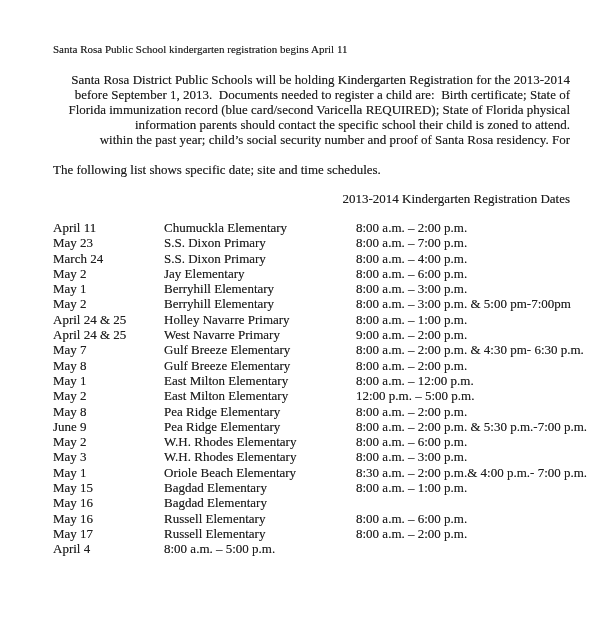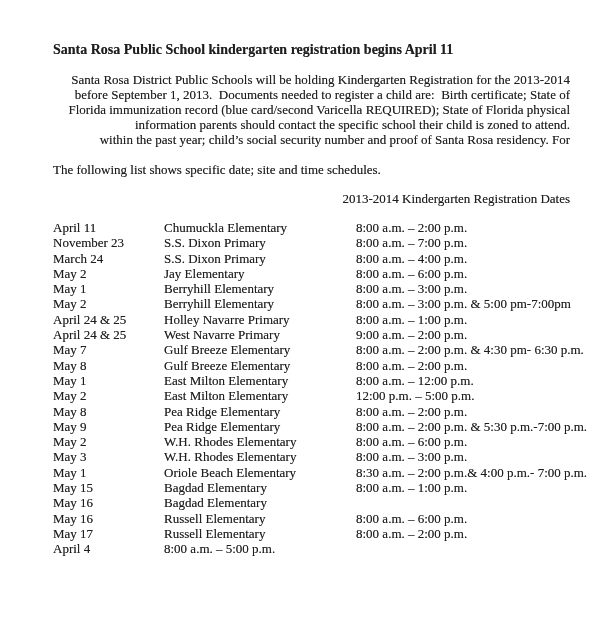--- a/index.html
+++ b/index.html
@@ -8,22 +8,22 @@
   body {
     background: var(--paper);
     color: var(--ink);
     font-family: "Liberation Serif", "DejaVu Serif", serif;
     font-size: 13px;
     overflow: hidden;
     text-shadow: 0 0 0.4px rgba(20,20,20,0.5);
   }
   .page { padding: 42px 40px 0 53px; width: 610px; }
   .title {
-    font-size: 14px;
-    font-weight: bold;
+    font-size: 11px;
+    font-weight: normal;
     line-height: 15px;
     margin-bottom: 15px;
     white-space: pre;
   }
   .intro { }
   .intro-line {
     line-height: 15px;
     white-space: pre;
     text-align: right;
   }
@@ -61,21 +61,21 @@
     </div>
   <p class="note">The following list shows specific date; site and time schedules.</p>
   <p class="heading">2013-2014 Kindergarten Registration Dates</p>
   <div class="table">
       <div class="row">
     <div class="cell date">April 11</div>
     <div class="cell site">Chumuckla Elementary</div>
     <div class="cell time">8:00 a.m. – 2:00 p.m.</div>
   </div>
       <div class="row">
-    <div class="cell date">November 23</div>
+    <div class="cell date">May 23</div>
     <div class="cell site">S.S. Dixon Primary</div>
     <div class="cell time">8:00 a.m. – 7:00 p.m.</div>
   </div>
       <div class="row">
     <div class="cell date">March 24</div>
     <div class="cell site">S.S. Dixon Primary</div>
     <div class="cell time">8:00 a.m. – 4:00 p.m.</div>
   </div>
       <div class="row">
     <div class="cell date">May 2</div>
@@ -121,21 +121,21 @@
     <div class="cell date">May 2</div>
     <div class="cell site">East Milton Elementary</div>
     <div class="cell time">12:00 p.m. – 5:00 p.m.</div>
   </div>
       <div class="row">
     <div class="cell date">May 8</div>
     <div class="cell site">Pea Ridge Elementary</div>
     <div class="cell time">8:00 a.m. – 2:00 p.m.</div>
   </div>
       <div class="row">
-    <div class="cell date">May 9</div>
+    <div class="cell date">June 9</div>
     <div class="cell site">Pea Ridge Elementary</div>
     <div class="cell time">8:00 a.m. – 2:00 p.m. &amp; 5:30 p.m.-7:00 p.m.</div>
   </div>
       <div class="row">
     <div class="cell date">May 2</div>
     <div class="cell site">W.H. Rhodes Elementary</div>
     <div class="cell time">8:00 a.m. – 6:00 p.m.</div>
   </div>
       <div class="row">
     <div class="cell date">May 3</div>

